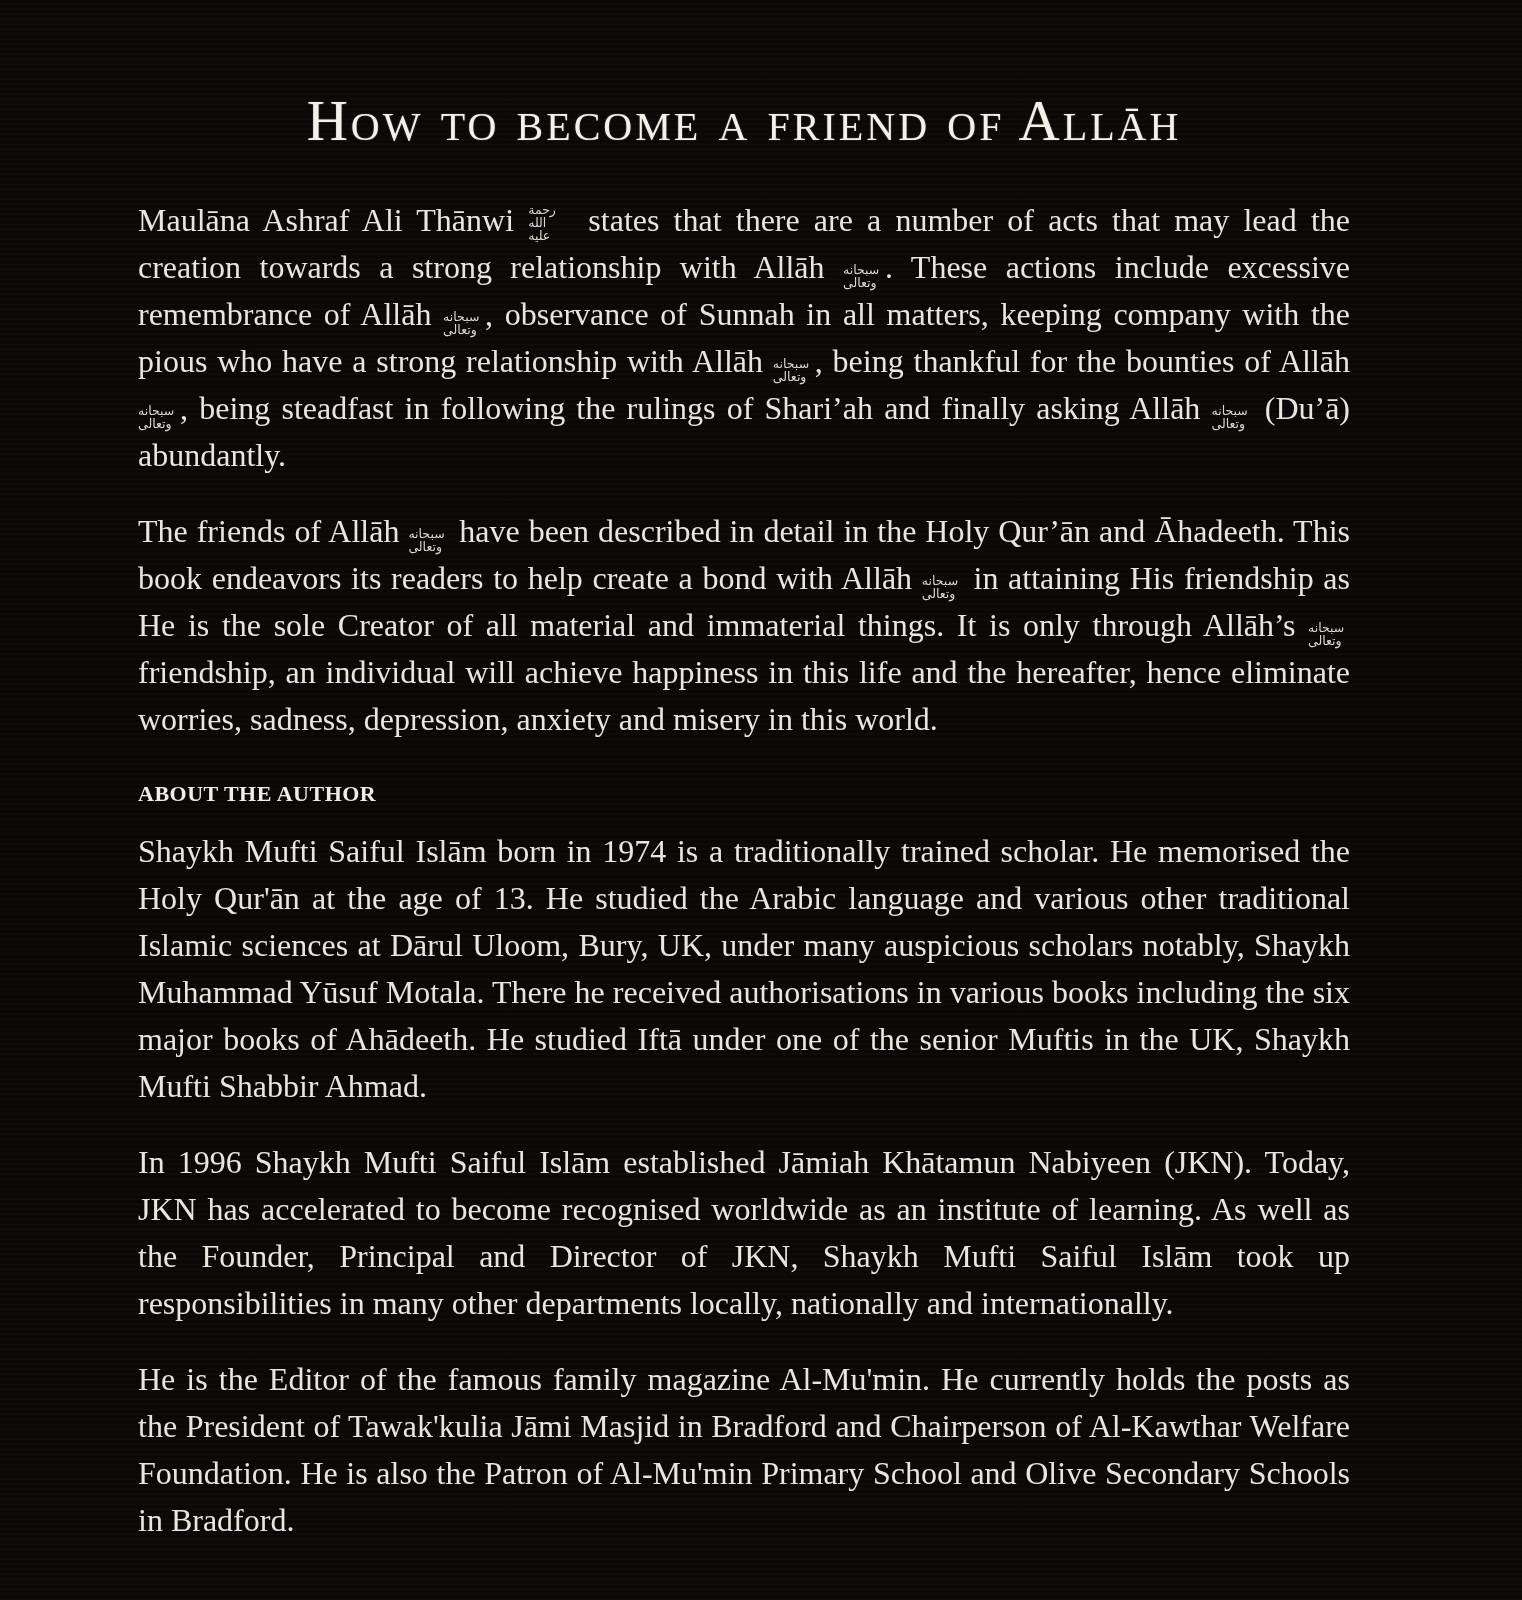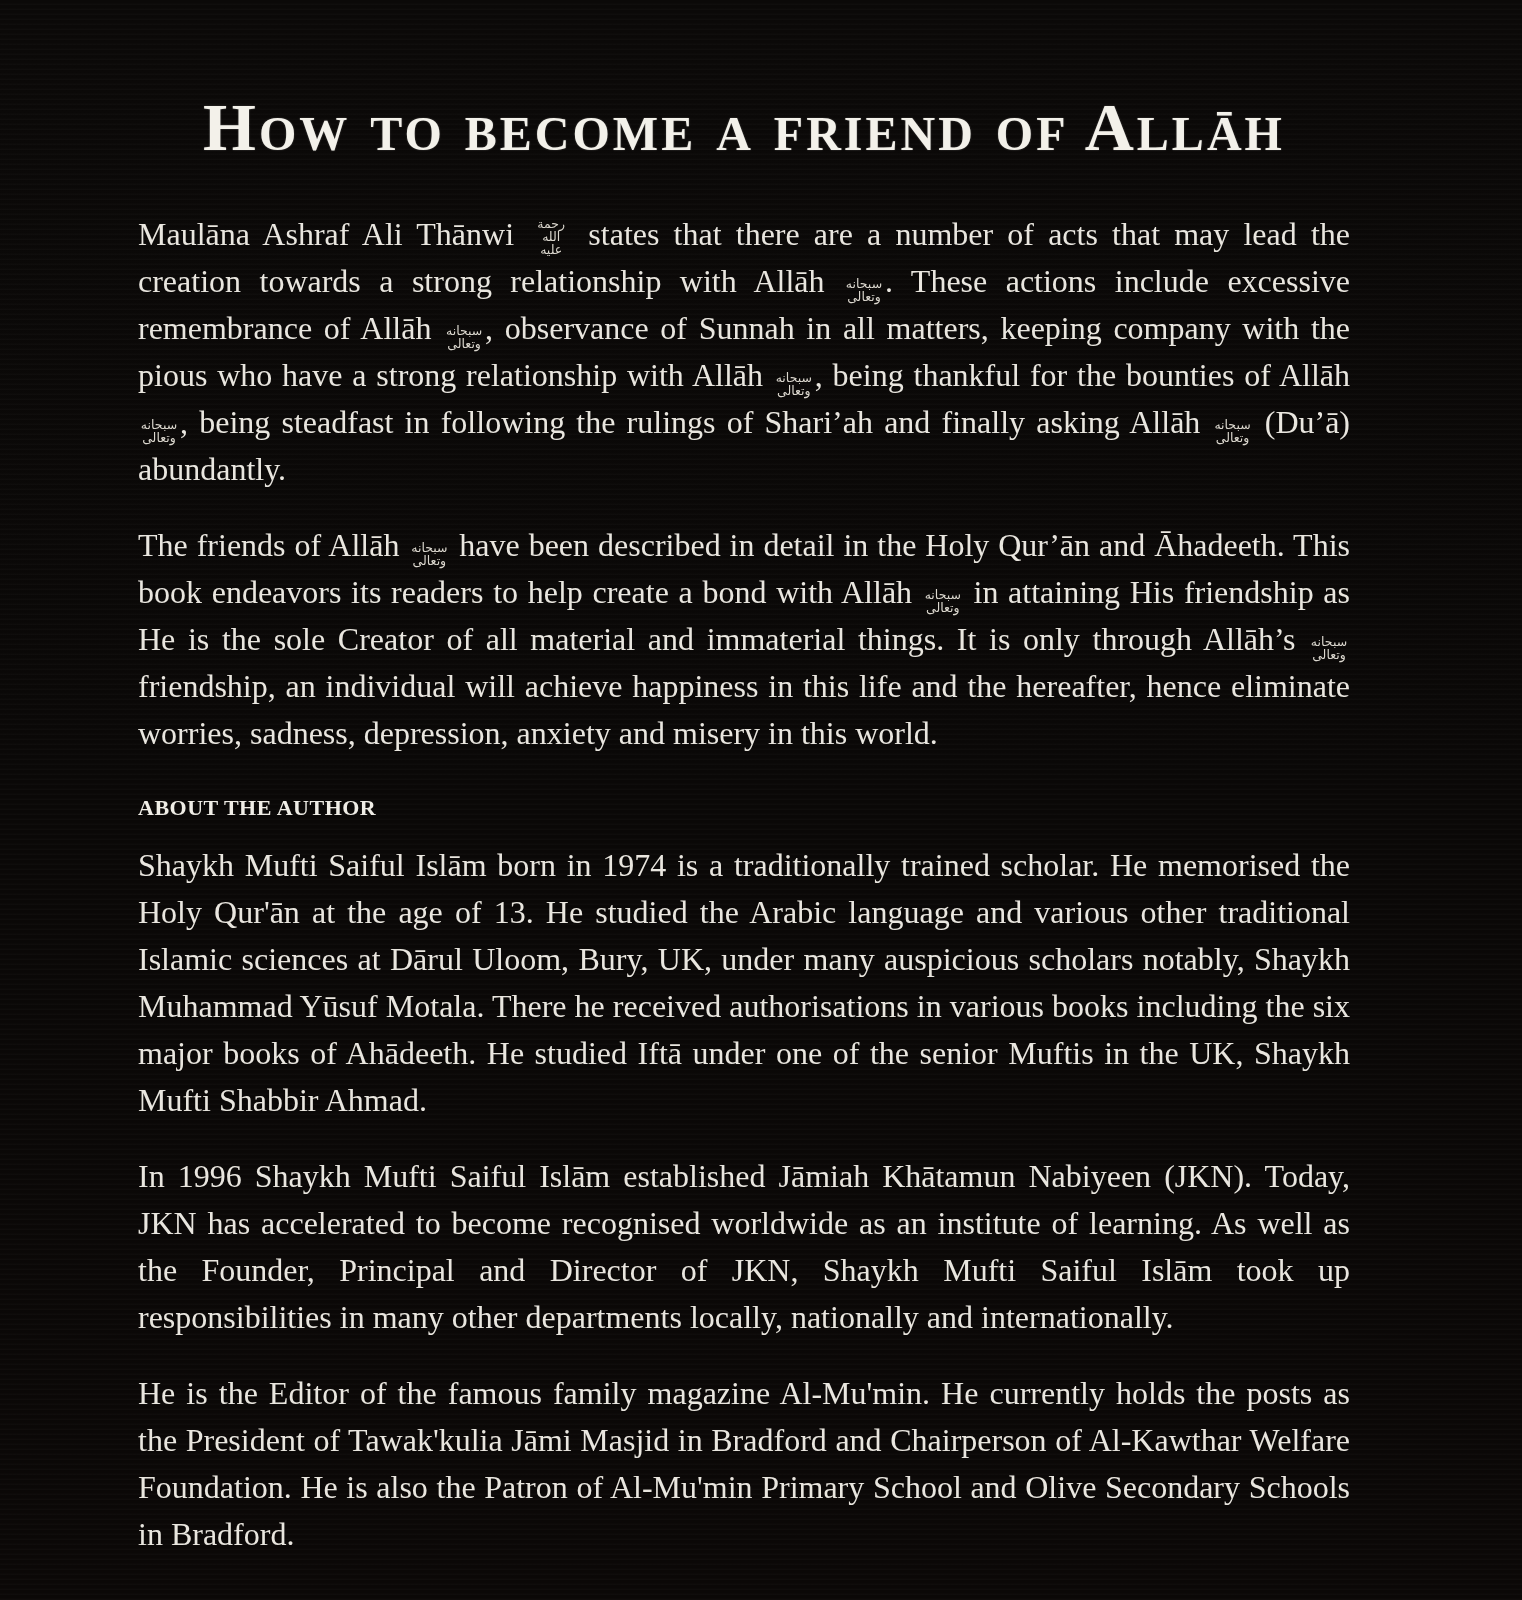--- a/index.html
+++ b/index.html
@@ -21,22 +21,22 @@
   .cover {
     box-sizing: border-box;
     width: 1522px;
     height: 1600px;
     padding: 88px 172px 40px 138px;
   }
   .page-title {
     margin: 0 0 44px 0;
     text-align: center;
     font-variant: small-caps;
-    font-weight: 700;
-    font-size: 68px;
+    font-weight: 400;
+    font-size: 57px;
     letter-spacing: 3px;
     color: #f3f1ea;
     white-space: nowrap;
     text-shadow: 0 0 2px rgba(255,255,255,0.25);
   }
   .para {
     margin: 0 0 29px 0;
     font-size: 32px;
     line-height: 47px;
     text-align: justify;
@@ -52,21 +52,20 @@
   }
   .section-heading + .para {
     margin-top: 12px;
   }
   .honorific {
     display: inline-block;
     width: 42px;
     font-family: "DejaVu Sans", sans-serif;
     font-size: 12.5px;
     line-height: 1.05;
-    text-align: center;
     vertical-align: -9px;
     color: #dcd8cf;
     white-space: normal;
     word-spacing: 42px; 
   }
   .honorific-rh {
     width: 46px;
     word-spacing: 46px;
   }
 </style>

